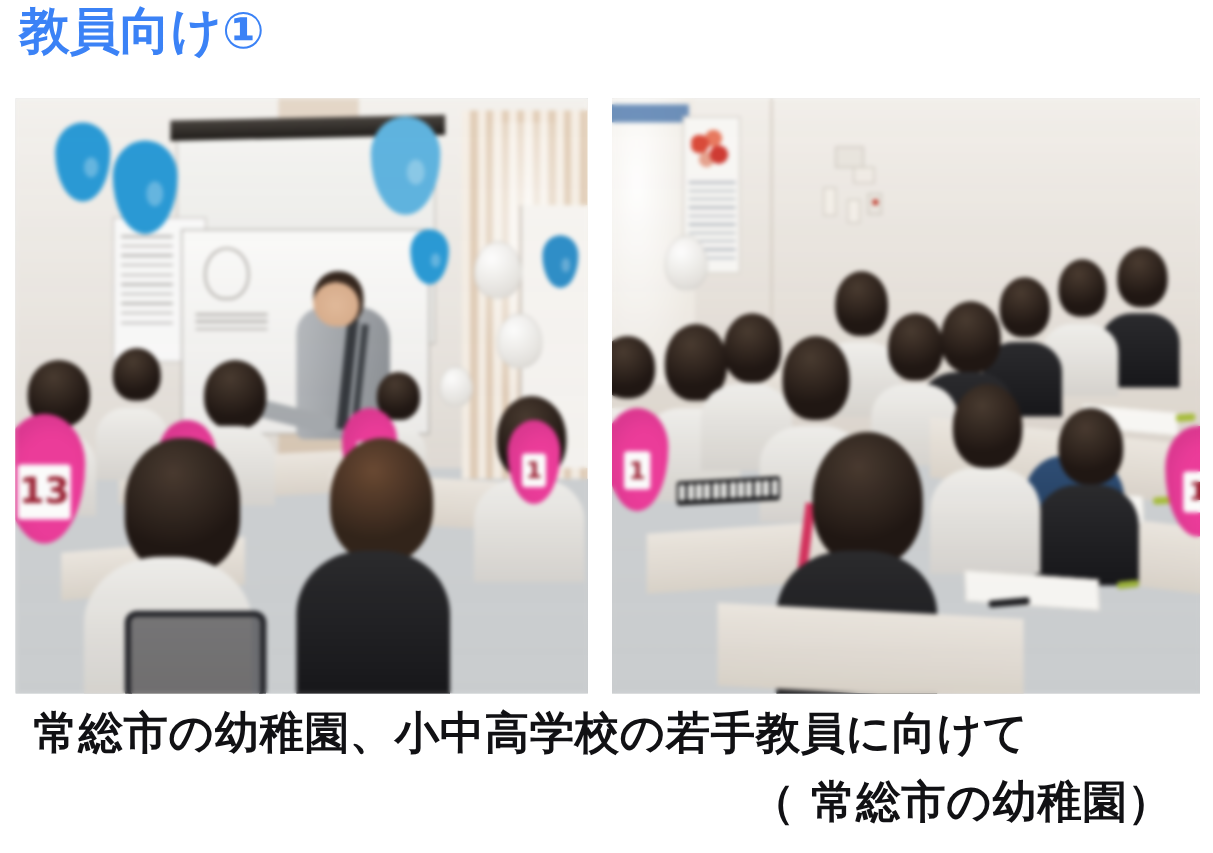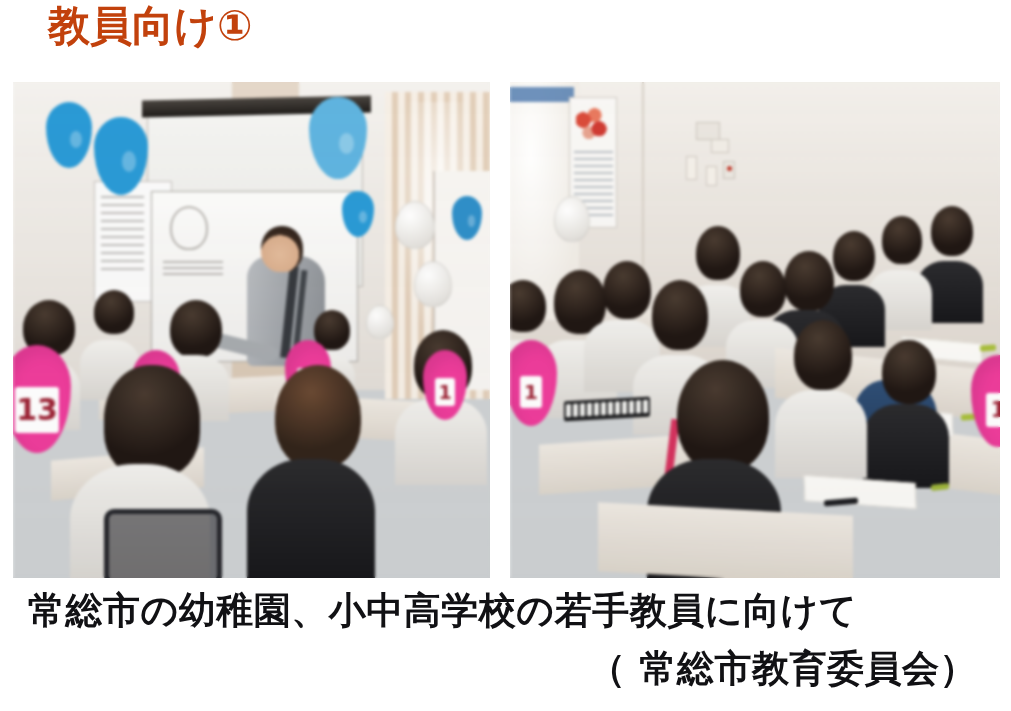--- a/index.html
+++ b/index.html
@@ -15,25 +15,24 @@
     font-family: "DejaVu Sans", "Liberation Sans", sans-serif;
   }
 
   
   #slide-title {
     position: absolute;
     left: 16px;
     top: 2px;
     font-size: 42px;
     font-weight: bold;
-    color: #c2410c;
+    color: #3b82f6;
     letter-spacing: 0px;
     line-height: 1.15;
     white-space: nowrap;
-    margin-left: 32px;
   }
 
   
   .photo {
     position: absolute;
     overflow: hidden;
     background: #cfd2d4;
   }
   #photo-left  { left: 13px;  top: 82px; width: 477px; height: 496px; }
   #photo-right { left: 510px; top: 82px; width: 490px; height: 496px; }
@@ -533,14 +532,14 @@
   <div class="placard" id="R-placard-2">
     <span class="num">1</span>
   </div>
 
   <div class="photo-warm"></div>
   <div class="photo-fx"></div>
 </div>
 
 <div id="caption">
   <div id="caption-line-1">常総市の幼稚園、小中高学校の若手教員に向けて</div>
-  <div id="caption-line-2">（ 常総市教育委員会）</div>
+  <div id="caption-line-2">（ 常総市の幼稚園）</div>
 </div>
 
 </body></html>

